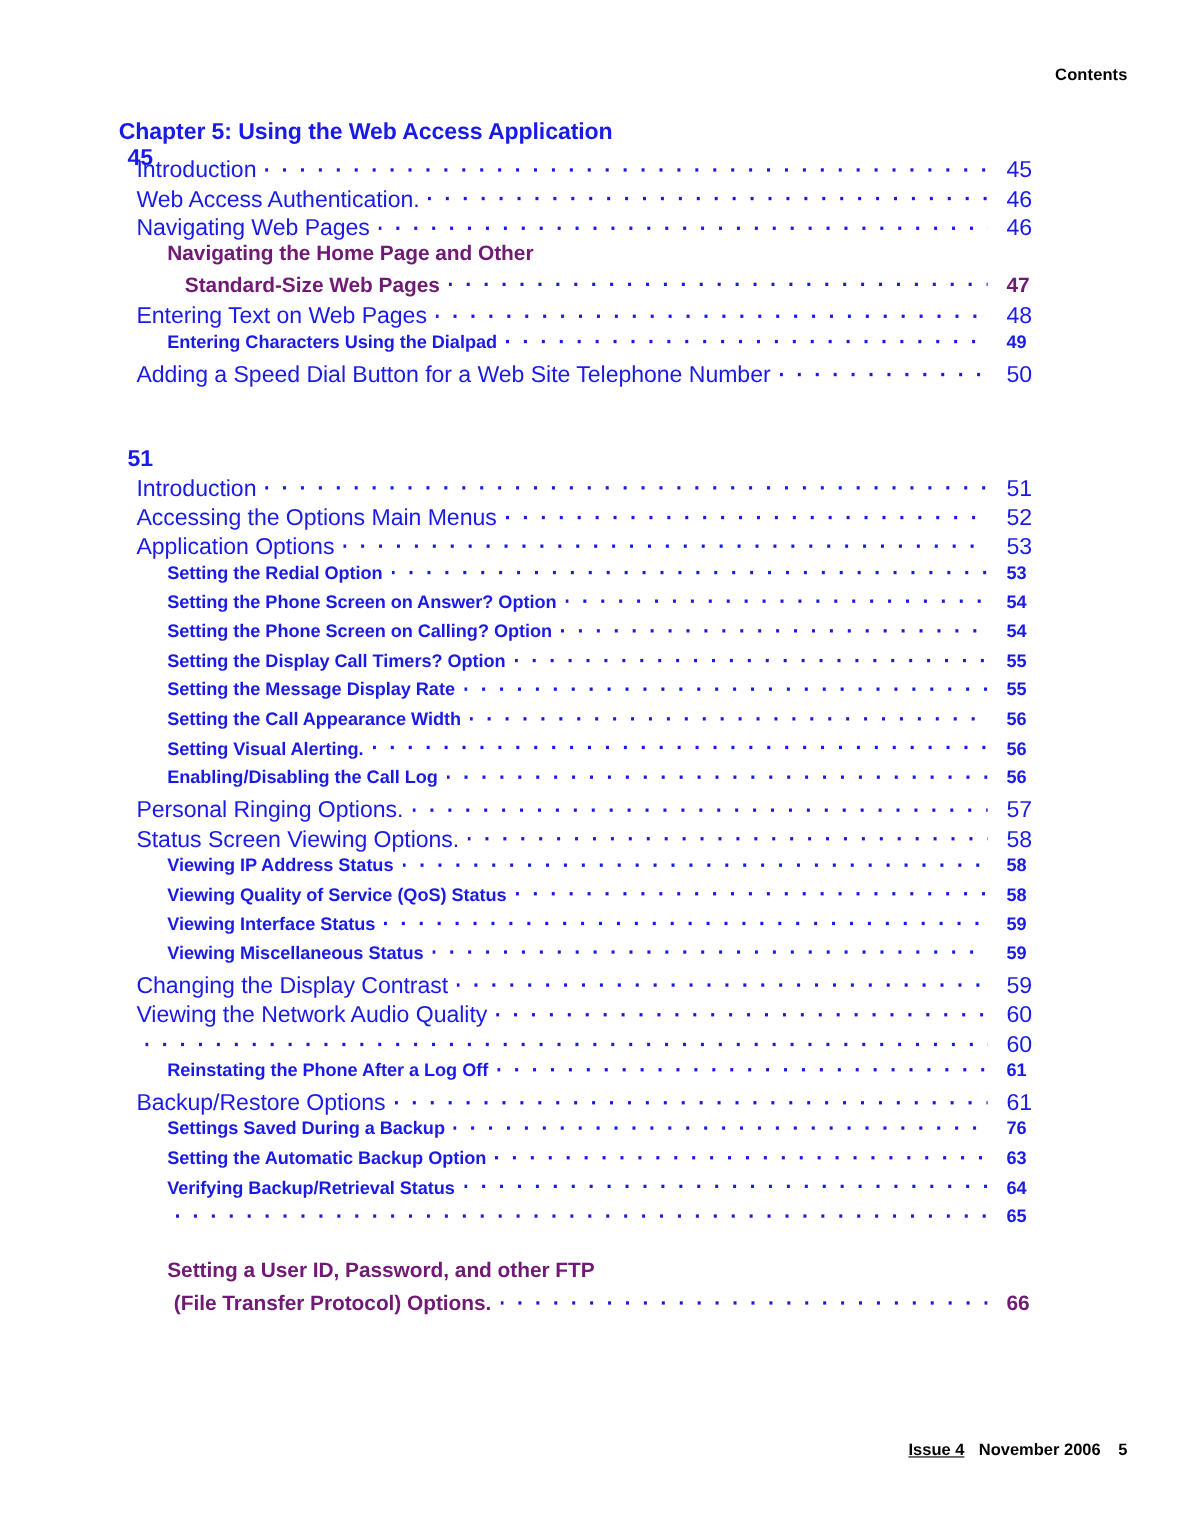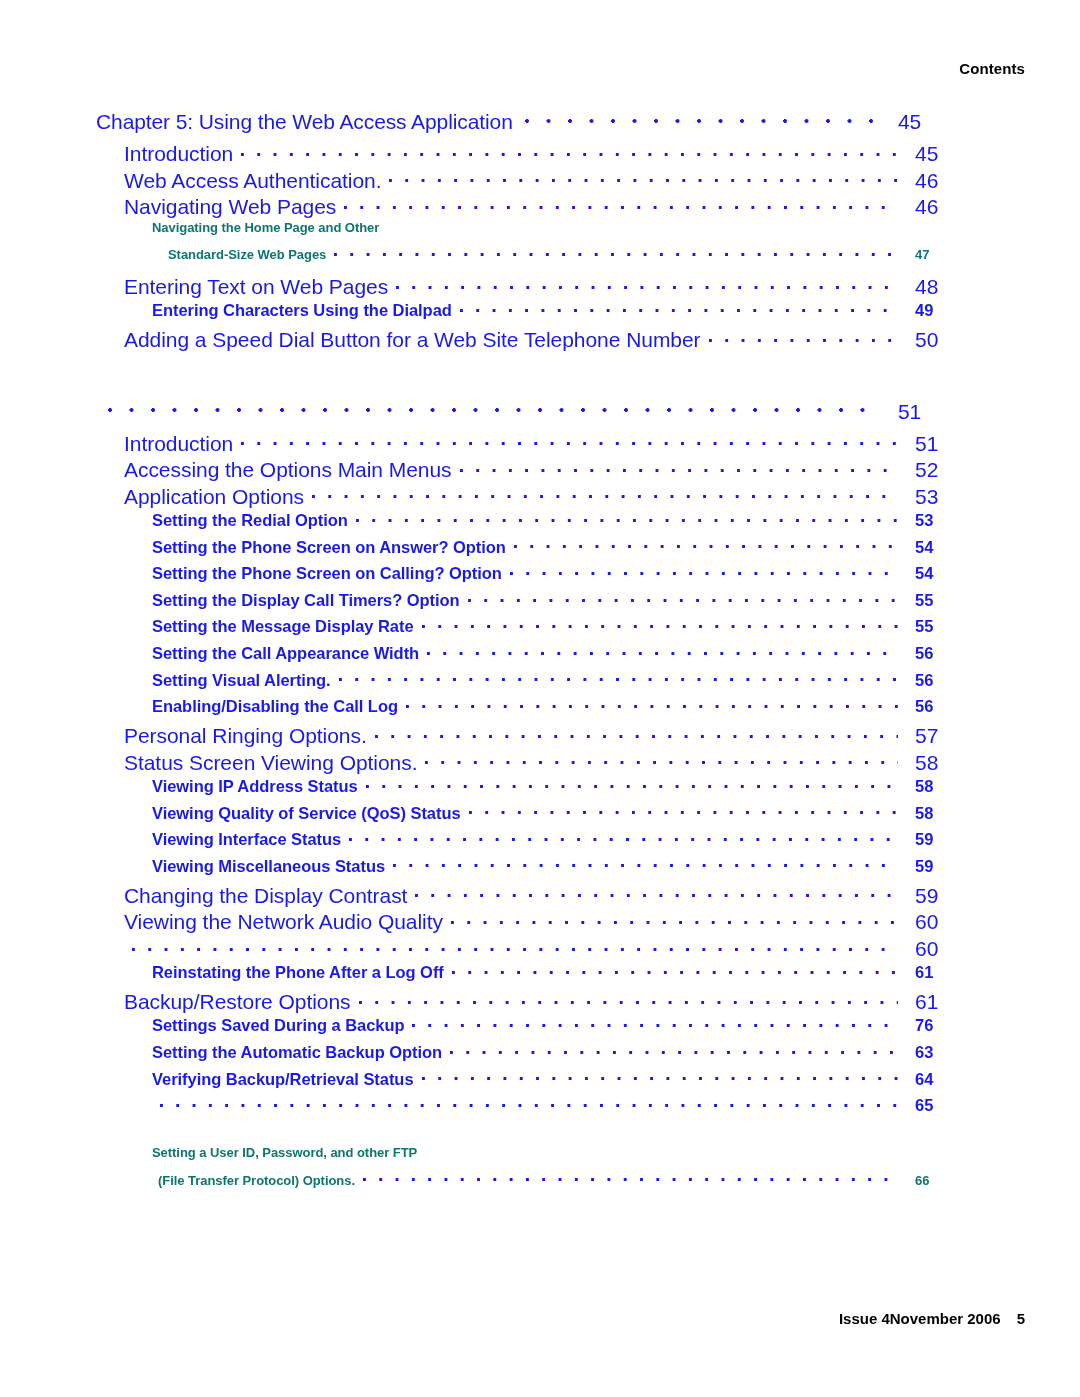--- a/index.html
+++ b/index.html
@@ -76,25 +76,26 @@
   }
 
   .pagenum {
     flex: 0 0 auto;
     text-align: left;
   }
 
   
   .level-chapter {
     font-size: 21px;
-    font-weight: normal;
+    font-weight: bold;
     padding-left: 96px;
     padding-right: 85px;
     height: 32px;
     letter-spacing: -0.1px;
+    flex-direction: column;
   }
   .level-chapter .leader { margin-left: 12px; margin-right: 10px; }
   .level-chapter .leader::before {
     bottom: 0.3em;
     height: 4px;
     background-image: radial-gradient(circle at 2px 2px, #1A1AE6 2px, transparent 2.1px);
     background-size: 21.5px 4px;
   }
   .level-chapter .pagenum {
     width: 97px;
@@ -124,23 +125,23 @@
     height: 26.6px;
     letter-spacing: -0.05px;
   }
   .level-2 .pagenum {
     width: 80px;
     padding-left: 11px;
   }
 
   
   .entry-wrap {
-    color: #0f766e;
+    color: #701a75;
     font-weight: bold;
-    font-size: 13px;
+    font-size: 19px;
     letter-spacing: -0.05px;
   }
   .entry-wrap .first-line {
     padding-right: 85px;
     height: 26.6px;
     white-space: nowrap;
   }
   .entry-wrap.level-2-wrap .first-line { padding-left: 152px; }
   .entry-wrap.level-2-wrap .second-line-row { padding-left: 168px; }
   .entry-wrap.level-2b-wrap .first-line { padding-left: 152px; margin-top: 24px; }
@@ -165,21 +166,21 @@
   
   .footer {
     position: absolute;
     bottom: 70px;
     right: 85px;
     font-size: 15px;
     font-weight: bold;
     color: #000000;
     white-space: nowrap;
   }
-  .footer .issue { margin-right: 0; }
+  .footer .issue { margin-right: 13px; text-decoration: underline; }
   .footer .folio { margin-left: 16px; }
 </style>
 </head>
 <body>
 
 <div class="page">
 
   <div class="running-header">Contents</div>
 
   <div class="toc">

